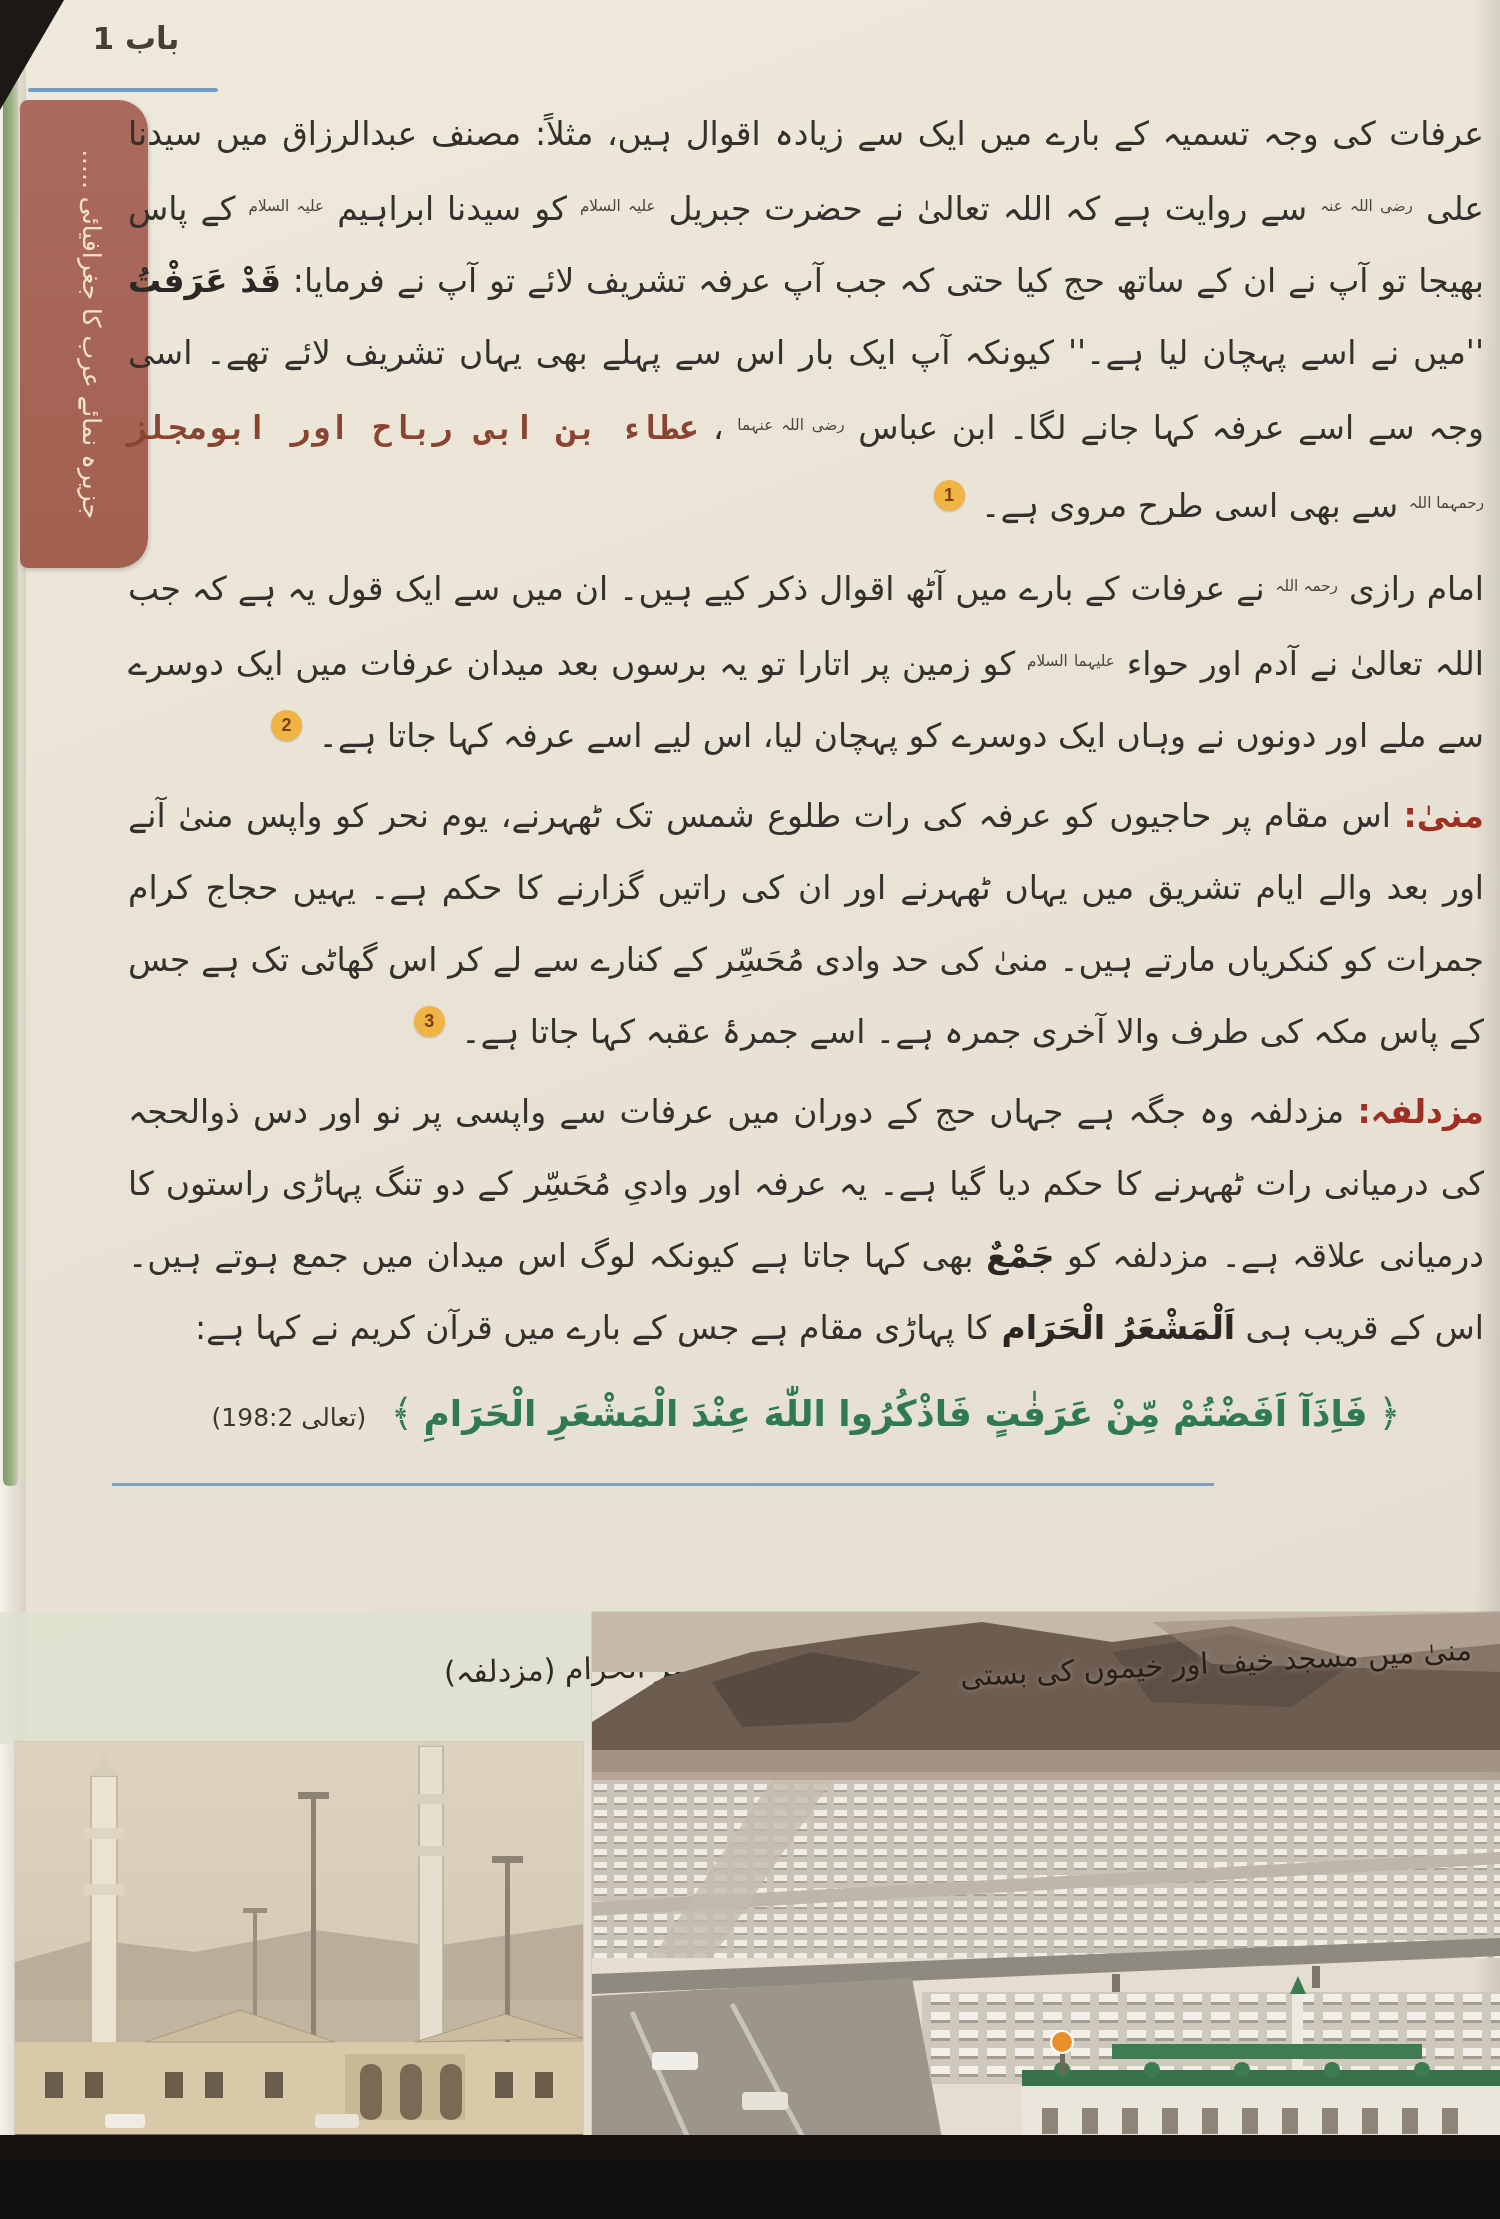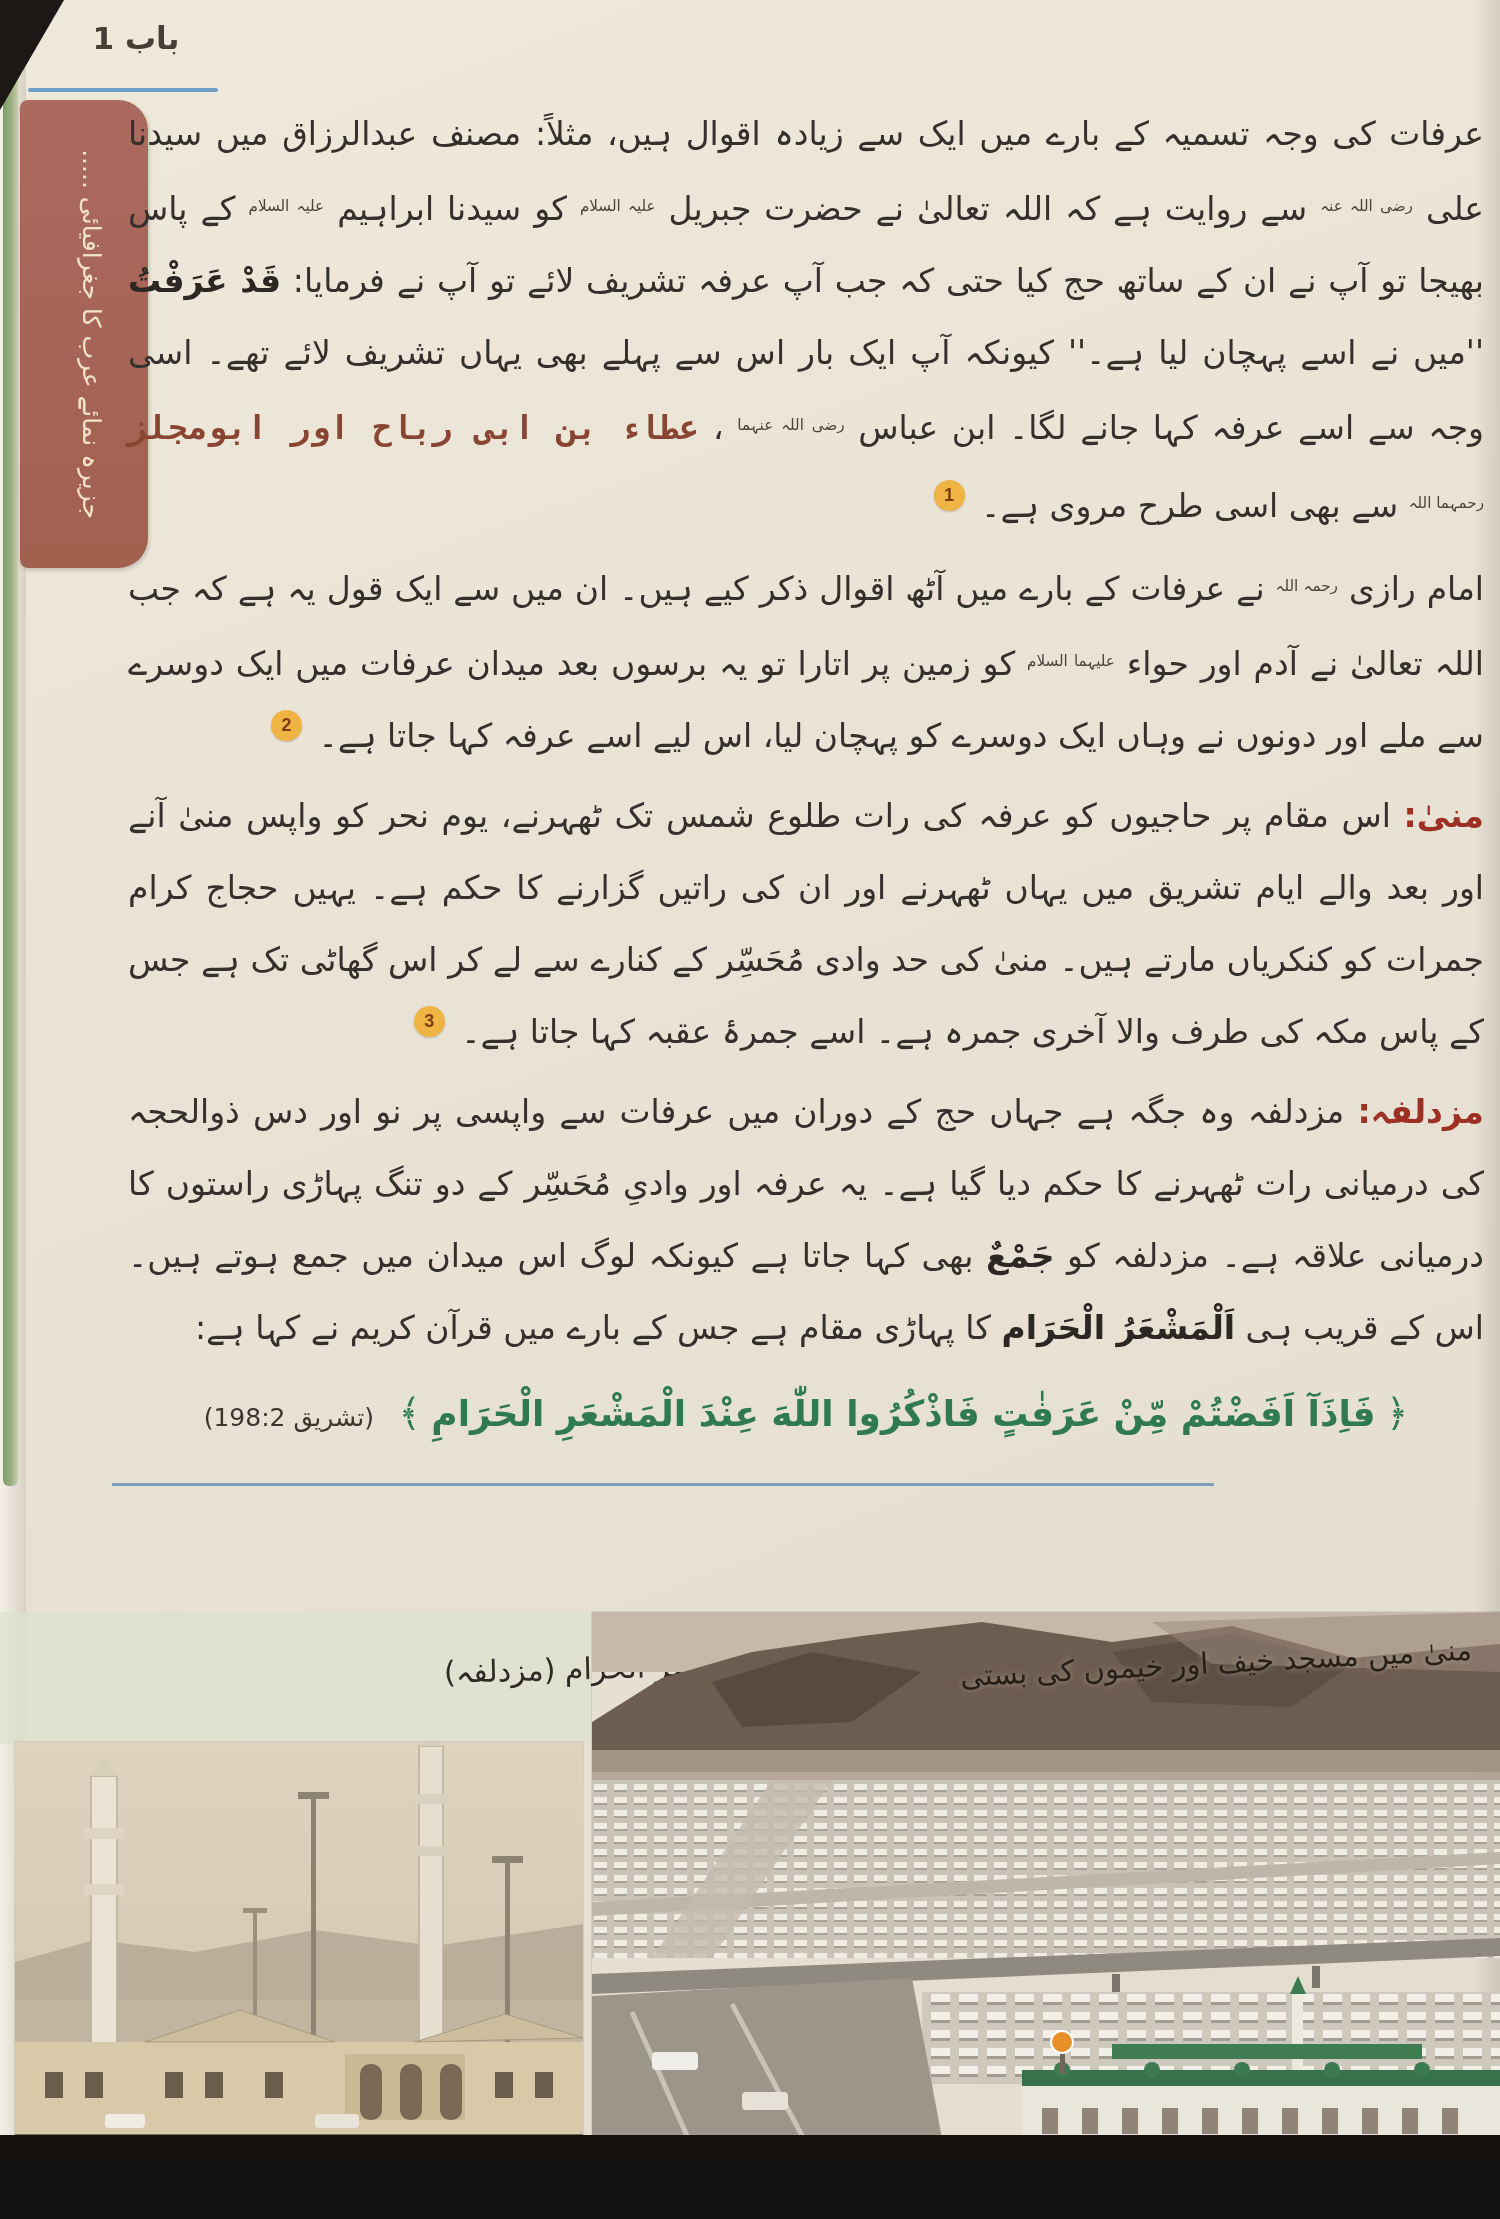--- a/index.html
+++ b/index.html
@@ -94,21 +94,21 @@
 
   <div class="bodytext">
     <p><span class="seg-n">عرفات کی وجہ تسمیہ کے بارے میں ایک سے زیادہ اقوال ہیں، مثلاً: مصنف عبدالرزاق میں سیدنا علی</span> <span class="seg-hon">رضی اللہ عنہ</span> <span class="seg-n">سے روایت ہے کہ اللہ تعالیٰ نے حضرت جبریل</span> <span class="seg-hon">علیہ السلام</span> <span class="seg-n">کو سیدنا ابراہیم</span> <span class="seg-hon">علیہ السلام</span> <span class="seg-n">کے پاس بھیجا تو آپ نے ان کے ساتھ حج کیا حتی کہ جب آپ عرفہ تشریف لائے تو آپ نے فرمایا:</span> <span class="seg-ar">قَدْ عَرَفْتُ</span> <span class="seg-n">''میں نے اسے پہچان لیا ہے۔'' کیونکہ آپ ایک بار اس سے پہلے بھی یہاں تشریف لائے تھے۔ اسی وجہ سے اسے عرفہ کہا جانے لگا۔ ابن عباس</span> <span class="seg-hon">رضی اللہ عنہما</span> <span class="seg-n">،</span> <span class="seg-brown">عطاء بن ابی رباح اور ابومجلز</span> <span class="seg-hon">رحمہما اللہ</span> <span class="seg-n">سے بھی اسی طرح مروی ہے۔</span> <span class="seg-fn">1</span> </p>
     <p><span class="seg-n">امام رازی</span> <span class="seg-hon">رحمہ اللہ</span> <span class="seg-n">نے عرفات کے بارے میں آٹھ اقوال ذکر کیے ہیں۔ ان میں سے ایک قول یہ ہے کہ جب اللہ تعالیٰ نے آدم اور حواء</span> <span class="seg-hon">علیہما السلام</span> <span class="seg-n">کو زمین پر اتارا تو یہ برسوں بعد میدان عرفات میں ایک دوسرے سے ملے اور دونوں نے وہاں ایک دوسرے کو پہچان لیا، اس لیے اسے عرفہ کہا جاتا ہے۔</span> <span class="seg-fn">2</span> </p>
     <p><span class="seg-red">منیٰ:</span> <span class="seg-n">اس مقام پر حاجیوں کو عرفہ کی رات طلوع شمس تک ٹھہرنے، یوم نحر کو واپس منیٰ آنے اور بعد والے ایام تشریق میں یہاں ٹھہرنے اور ان کی راتیں گزارنے کا حکم ہے۔ یہیں حجاج کرام جمرات کو کنکریاں مارتے ہیں۔ منیٰ کی حد وادی مُحَسِّر کے کنارے سے لے کر اس گھاٹی تک ہے جس کے پاس مکہ کی طرف والا آخری جمرہ ہے۔ اسے جمرۂ عقبہ کہا جاتا ہے۔</span> <span class="seg-fn">3</span> </p>
     <p><span class="seg-red">مزدلفہ:</span> <span class="seg-n">مزدلفہ وہ جگہ ہے جہاں حج کے دوران میں عرفات سے واپسی پر نو اور دس ذوالحجہ کی درمیانی رات ٹھہرنے کا حکم دیا گیا ہے۔ یہ عرفہ اور وادیِ مُحَسِّر کے دو تنگ پہاڑی راستوں کا درمیانی علاقہ ہے۔ مزدلفہ کو</span> <span class="seg-ar">جَمْعٌ</span> <span class="seg-n">بھی کہا جاتا ہے کیونکہ لوگ اس میدان میں جمع ہوتے ہیں۔ اس کے قریب ہی</span> <span class="seg-ar">اَلْمَشْعَرُ الْحَرَام</span> <span class="seg-n">کا پہاڑی مقام ہے جس کے بارے میں قرآن کریم نے کہا ہے:</span> </p>
     <div class="verse">
       <span class="bracket">﴿</span>
       <span class="green">فَاِذَآ اَفَضْتُمْ مِّنْ عَرَفٰتٍ فَاذْكُرُوا اللّٰهَ عِنْدَ الْمَشْعَرِ الْحَرَامِ</span>
       <span class="bracket">﴾</span>
-      <span class="ref">(تشریق 198:2)</span>
+      <span class="ref">(تعالی 198:2)</span>
     </div>
   </div>
 
   <div class="fn-divider"></div>
 
   <div class="green-band"></div>
   <div class="caption-left">مسجد مشعر الحرام (مزدلفہ)</div>
 
   <div class="photo photo-left">
     <svg viewBox="0 0 568 452" preserveAspectRatio="none">

